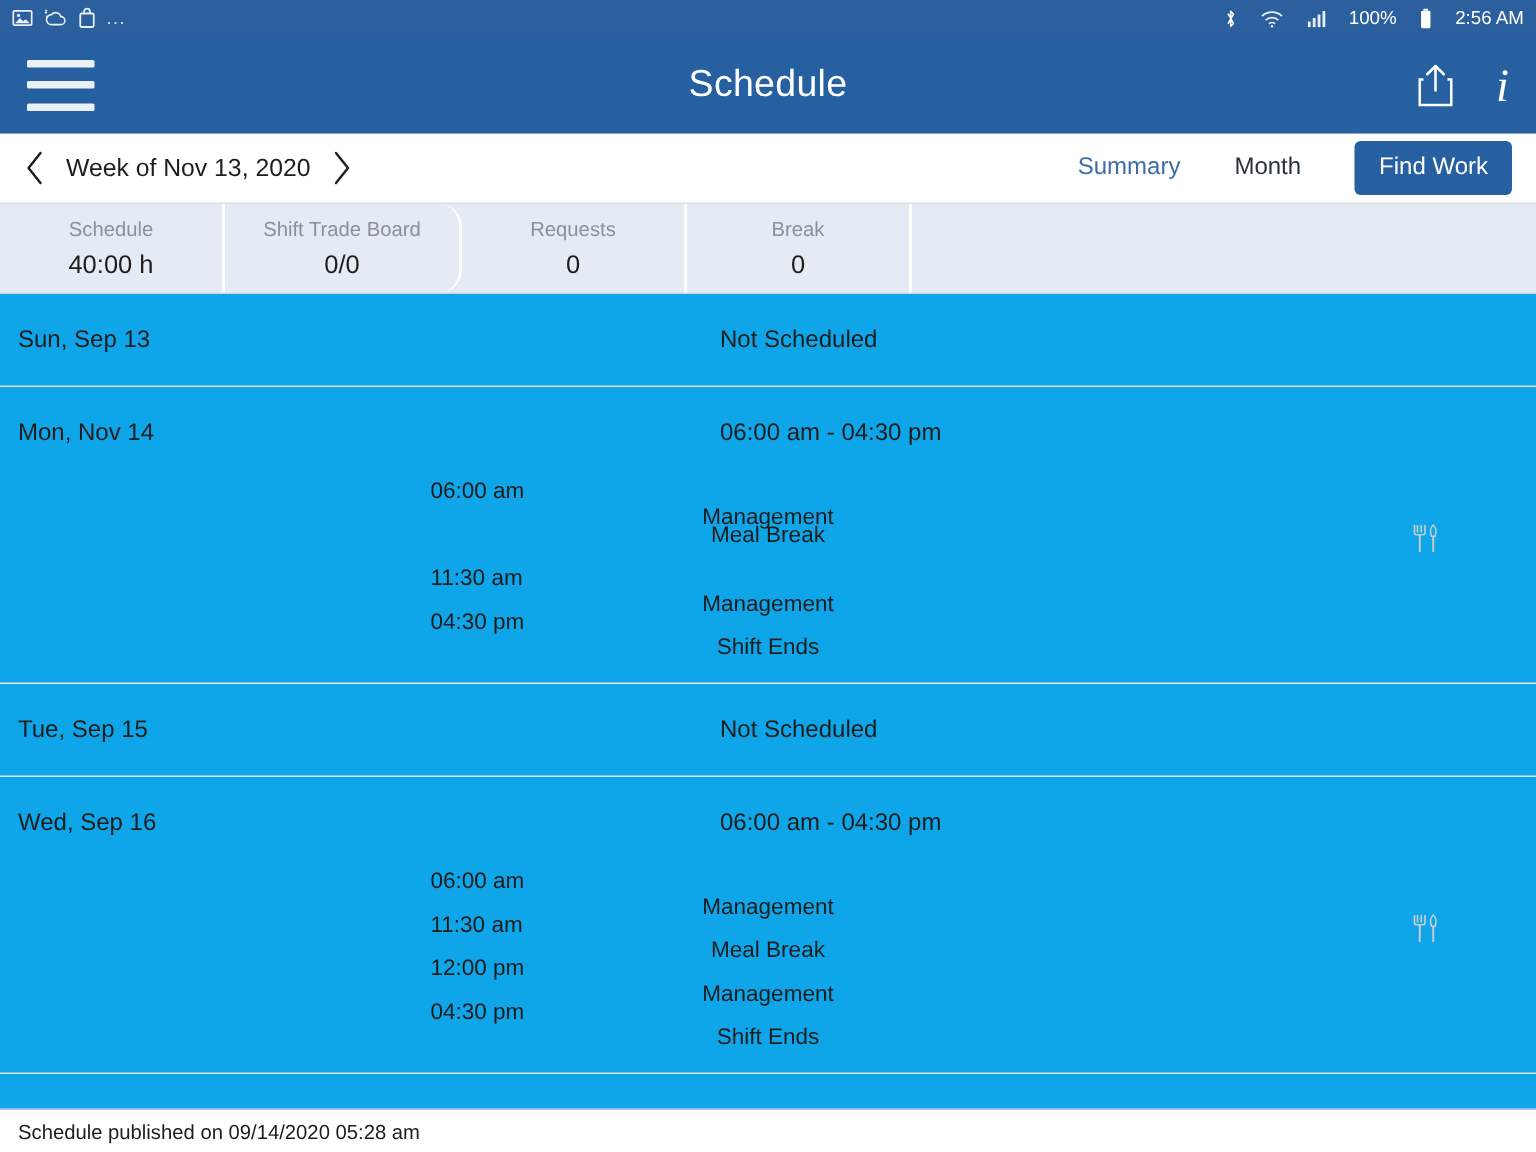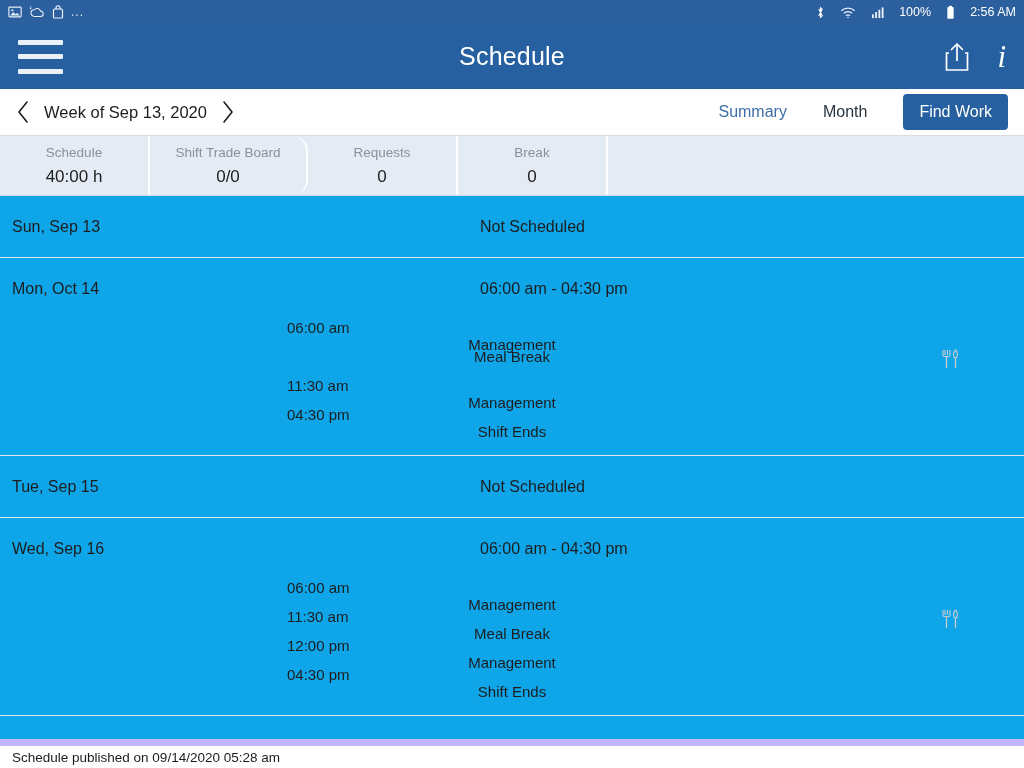--- a/index.html
+++ b/index.html
@@ -85,21 +85,21 @@
   .day-name { font-size: 16px; color: #1d1d1d; width: 468px; }
   .day-status { font-size: 16px; color: #1d1d1d; }
   .segments { padding: 0 0 20px 0; position: relative; }
   .seg-row { display: flex; align-items: center; height: 29px; padding: 0 12px; flex-direction: column; }
   .seg-time { font-size: 15px; color: #1d1d1d; width: 474px; padding-left: 12px; }
   .seg-label { font-size: 15px; color: #1d1d1d; }
   .meal-icon { position: absolute; right: 64px; }
 
   
   .footer {
-    height: 29px; border-top: 7px solid #c4b5fd; background: #ffffff;
+    height: 29px; border-top: 1px solid #c4b5fd; background: #ffffff;
     display: flex; align-items: center; padding: 0 12px; flex: 0 0 29px;
   }
   .footer-text { font-size: 13.5px; color: #1d1d1d; }
 </style>
 </head>
 <body>
 
 <div class="screen">
 
   <div class="statusbar">
@@ -179,21 +179,21 @@
     </div>
   </div>
 
   <div class="weekbar">
     <div class="week-nav">
       <span class="chev">
         <svg width="14" height="24" viewBox="0 0 14 24">
           <path d="M11 2 L3 12 L11 22" fill="none" stroke="#1d1d1d" stroke-width="1.6" stroke-linecap="round" stroke-linejoin="round"></path>
         </svg>
       </span>
-      <span class="week-label">Week of Sep 13, 2020</span>
+      <span class="week-label">Week of Nov 13, 2020</span>
       <span class="chev">
         <svg width="14" height="24" viewBox="0 0 14 24">
           <path d="M3 2 L11 12 L3 22" fill="none" stroke="#1d1d1d" stroke-width="1.6" stroke-linecap="round" stroke-linejoin="round"></path>
         </svg>
       </span>
     </div>
     <div class="week-actions">
       <span class="link-summary">Summary</span>
       <span class="link-month">Month</span>
       <button class="btn-find">Find Work</button>
@@ -224,21 +224,21 @@
 
     <div class="day-block">
       <div class="day-head">
         <span class="day-name">Sun, Sep 13</span>
         <span class="day-status">Not Scheduled</span>
       </div>
     </div>
 
     <div class="day-block">
       <div class="day-head">
-        <span class="day-name">Mon, Oct 14</span>
+        <span class="day-name">Mon, Nov 14</span>
         <span class="day-status">06:00 am - 04:30 pm</span>
       </div>
       <div class="segments">
         <div class="seg-row">
           <span class="seg-time">06:00 am</span>
           <span class="seg-label">Management</span>
         </div>
         <div class="seg-row">
           <span class="seg-label">Meal Break</span>
           <span class="meal-icon">

